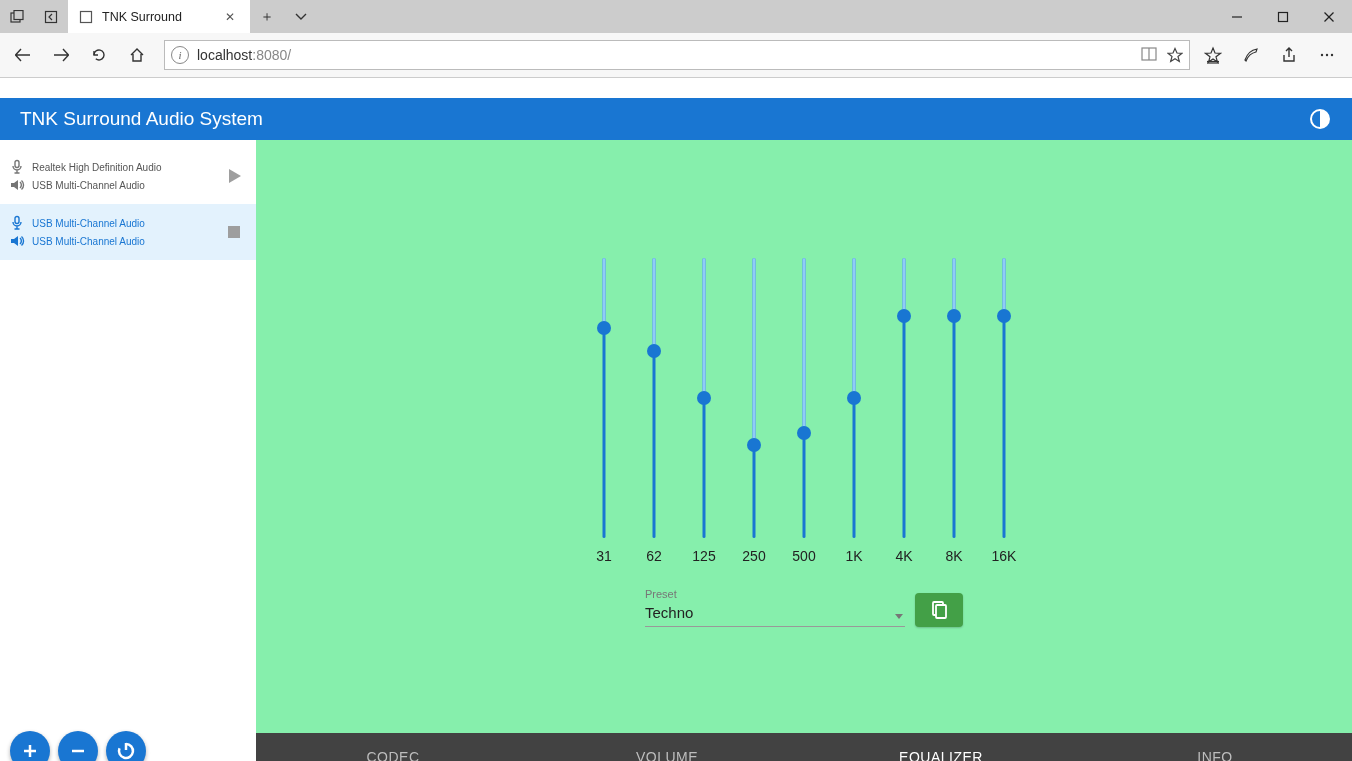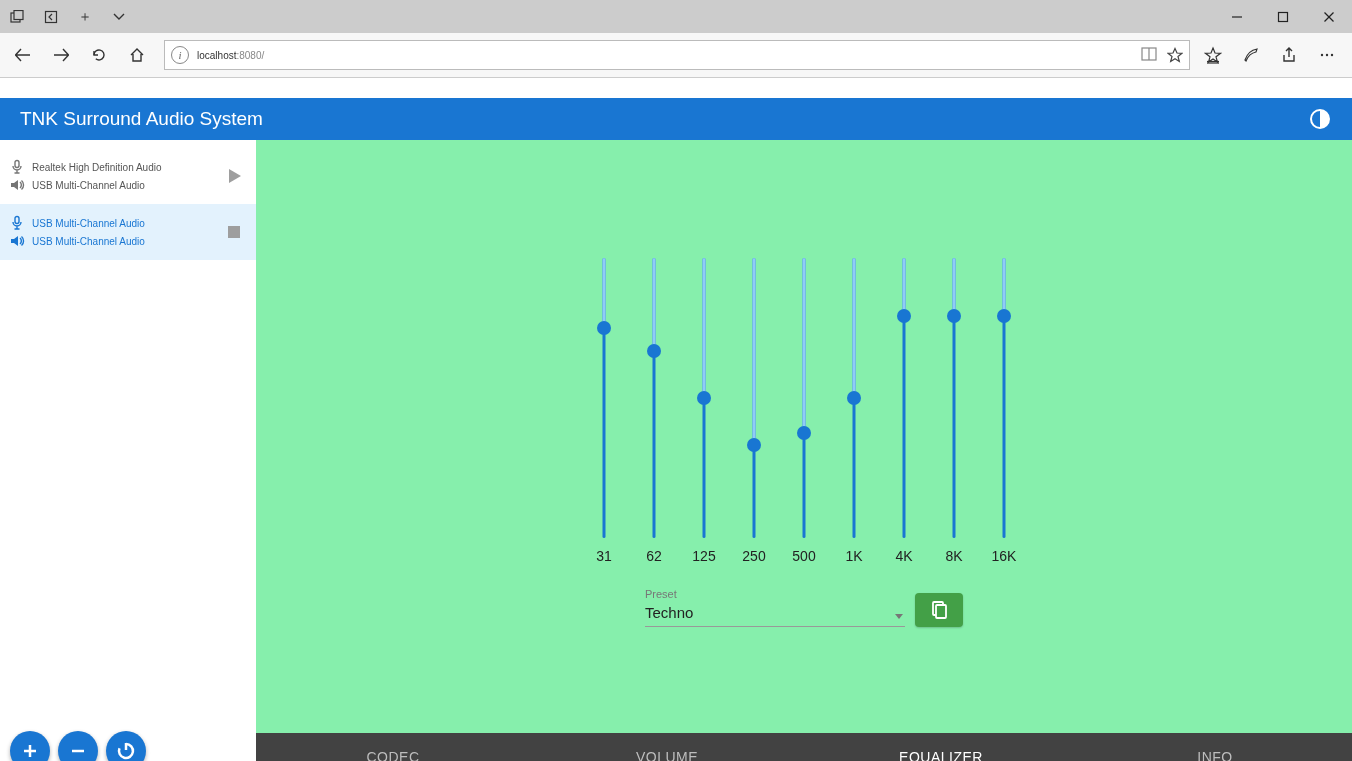--- a/index.html
+++ b/index.html
@@ -16,21 +16,21 @@
 .tab .tab-close { font-size: 12px; color: #555; cursor: pointer; width: 20px; text-align: center; }
 .after-tabs { display: flex; align-items: center; height: 33px; background: #ccc; flex: 1; }
 .after-tabs .win-icon { width: 34px; height: 33px; display: flex; align-items: center; justify-content: center; color: #333; font-size: 14px; }
 .win-controls { margin-left: auto; display: flex; }
 .win-controls .win-btn { width: 46px; height: 33px; display: flex; align-items: center; justify-content: center; font-size: 12px; color: #222; }
 
 .nav-row { display: flex; align-items: center; height: 44px; background: #f7f7f7; gap: 4px; padding: 0 6px; }
 .nav-btn { width: 34px; height: 34px; display: flex; align-items: center; justify-content: center; color: #333; font-size: 14px; border-radius: 2px; }
 .url-bar { flex: 1; height: 30px; background: #fff; border: 1px solid #bbb; display: flex; align-items: center; padding: 0 6px; gap: 8px; margin: 0 6px; }
 .url-info-icon { width: 18px; height: 18px; border: 1px solid #888; border-radius: 50%; display: flex; align-items: center; justify-content: center; font-size: 11px; color: #666; font-style: italic; font-family: Georgia, serif; }
-.url-text { font-size: 10px; color: #333; }
+.url-text { font-size: 14px; color: #333; }
 .url-text .dim { color: #888; }
 .url-right { margin-left: auto; display: flex; gap: 10px; color: #666; }
 .right-icons { display: flex; gap: 12px; padding-right: 6px; color: #333; }
 .right-icons .ri { width: 26px; height: 26px; display: flex; align-items: center; justify-content: center; font-size: 16px; }
 
 
 .app { width: 100%; height: calc(100% - 78px); display: flex; flex-direction: column; margin-top: 20px; }
 .app-header { height: 42px; background: #1976d2; color: #fff; display: flex; align-items: center; padding: 0 20px; font-size: 19px; font-weight: 400; }
 .app-header .theme-toggle { margin-left: auto; width: 24px; height: 24px; }
 
@@ -84,20 +84,29 @@
             <rect x="1" y="3" width="9" height="9" fill="none" stroke="#333" stroke-width="1.2"></rect>
             <rect x="4" y="0.5" width="9" height="9" fill="#ccc" stroke="#333" stroke-width="1.2"></rect>
           </svg>
       </div>
       <div class="win-icon">
         <svg width="14" height="14" viewBox="0 0 14 14">
             <rect x="1.5" y="1.5" width="11" height="11" fill="none" stroke="#333" stroke-width="1.2"></rect>
             <path d="M8 4 L5 7 L8 10" fill="none" stroke="#333" stroke-width="1.2"></path>
           </svg>
       </div>
+    </div>
+    <div class="tab">
+      <span class="tab-icon">
+        <svg width="14" height="14" viewBox="0 0 14 14">
+            <rect x="1.5" y="1.5" width="11" height="11" fill="none" stroke="#555" stroke-width="1.2"></rect>
+          </svg>
+      </span>
+      <span class="tab-title">TNK Surround</span>
+      <span class="tab-close">✕</span>
     </div>
     <div class="after-tabs">
       <div class="win-icon">＋</div>
       <div class="win-icon">
         <svg width="14" height="10" viewBox="0 0 14 10">
             <path d="M2 2 L7 7 L12 2" fill="none" stroke="#333" stroke-width="1.4"></path>
           </svg>
       </div>
       <div class="win-controls">
         <div class="win-btn">

